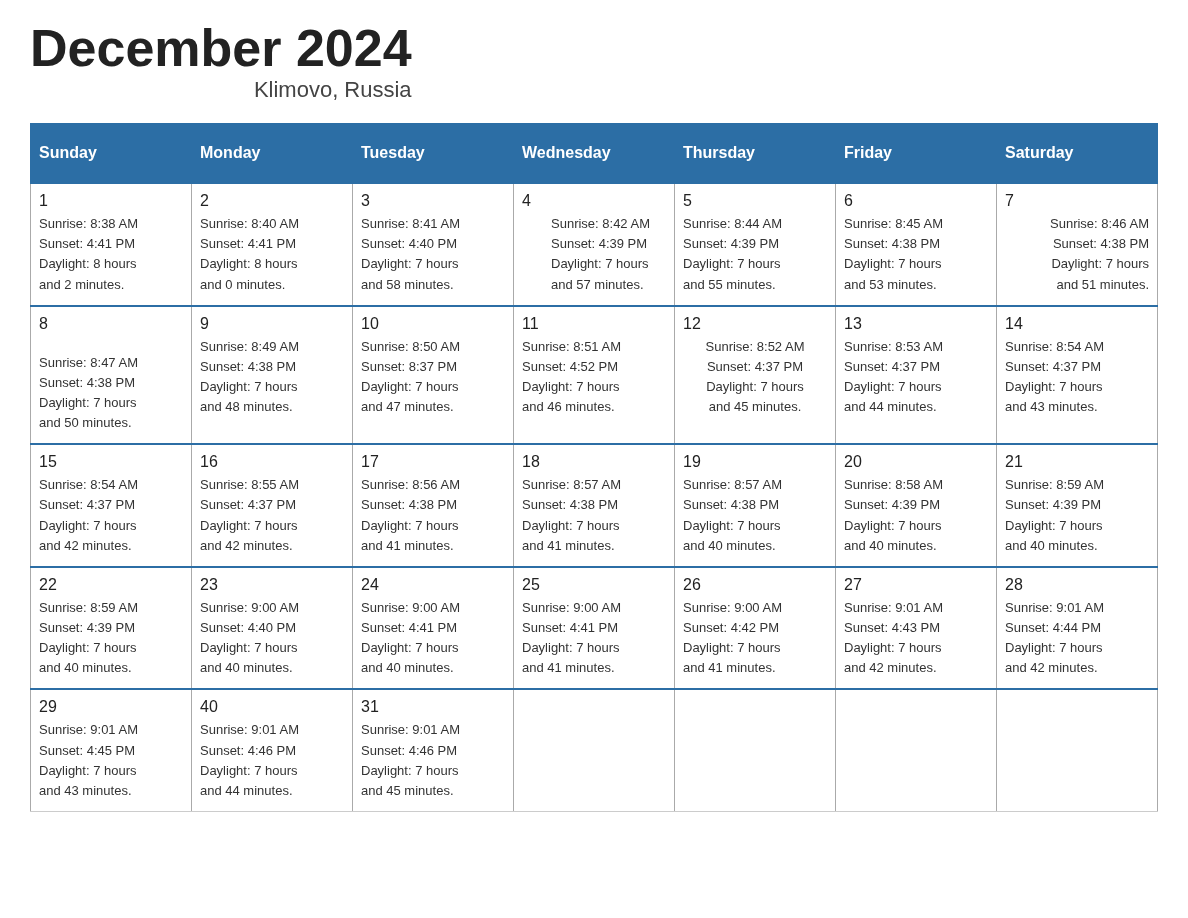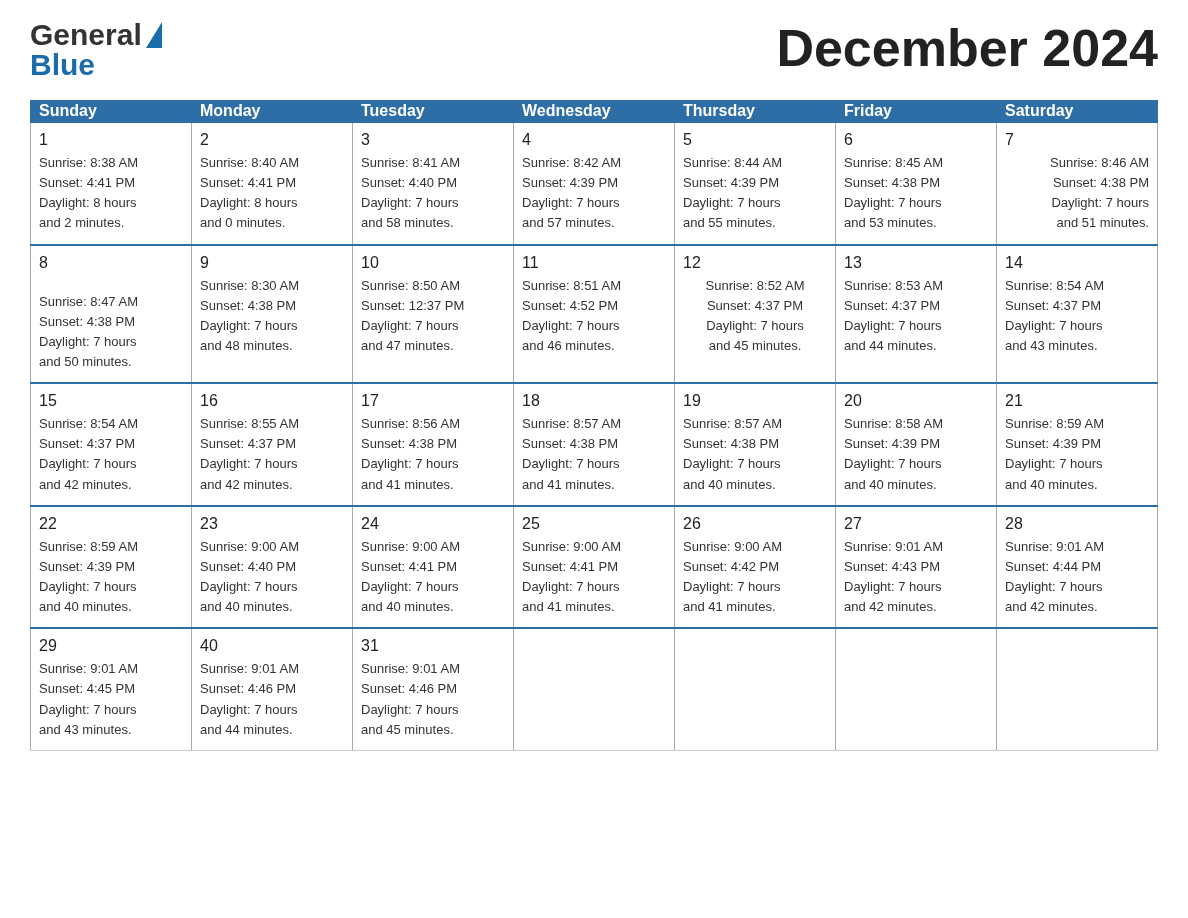--- a/index.html
+++ b/index.html
@@ -46,21 +46,21 @@
     .calendar-table {
       width: 100%;
       border-collapse: collapse;
       table-layout: fixed;
     }
     .calendar-table th {
       background-color: #2c6ea5;
       color: #fff;
       font-size: 16px;
       font-weight: bold;
-      padding: 1px 8px;
+      padding: 20px 8px;
       text-align: left;
       border: 1px solid #2c6ea5;
     }
     .calendar-table td {
       vertical-align: top;
       padding: 8px 8px 10px 8px;
       border: 1px solid #aaa;
       font-size: 13.5px;
       color: #222;
       background: #fff;
@@ -98,33 +98,23 @@
       height: 0;
       border-left: 16px solid transparent;
       border-bottom: 26px solid #1a6daa;
       display: inline-block;
     }
   </style>
 </head>
 <body>
 
 <div class="header">
-  <div class="logo">
-    <div class="logo-text-wrap">
-      <div class="logo-top">
-        <span>General</span>
-        <span class="logo-icon">
-          <span class="tri-blue"></span>
-        </span>
-      </div>
-      <div class="logo-bottom">Blue</div>
-    </div>
-  </div>
   <div class="title-block">
     <div class="main-title">December 2024</div>
+    <div class="subtitle">Klimovo, Russia</div>
   </div>
 </div>
 
 <table class="calendar-table">
   <thead>
     <tr>
     <th>Sunday</th>
         <th>Monday</th>
         <th>Tuesday</th>
         <th>Wednesday</th>
@@ -151,21 +141,21 @@
         </td>
         <td>
           <span class="day-number">3</span>
           <div class="day-info" style="white-space: pre-line;">Sunrise: 8:41 AM
 Sunset: 4:40 PM
 Daylight: 7 hours
 and 58 minutes.</div>
         </td>
         <td>
           <span class="day-number">4</span>
-          <div class="day-info" style="white-space: pre-line;">Sunrise: 8:42 AM
+          <div class="day-info" style="white-space: pre-line; margin-left: 29px;">Sunrise: 8:42 AM
 Sunset: 4:39 PM
 Daylight: 7 hours
 and 57 minutes.</div>
         </td>
         <td>
           <span class="day-number">5</span>
           <div class="day-info" style="white-space: pre-line;">Sunrise: 8:44 AM
 Sunset: 4:39 PM
 Daylight: 7 hours
 and 55 minutes.</div>
@@ -188,29 +178,29 @@
       <tr>
         <td>
           <span class="day-number">8</span>
           <div class="day-info" style="white-space: pre-line; margin-top: 20px;">Sunrise: 8:47 AM
 Sunset: 4:38 PM
 Daylight: 7 hours
 and 50 minutes.</div>
         </td>
         <td>
           <span class="day-number">9</span>
-          <div class="day-info" style="white-space: pre-line;">Sunrise: 8:30 AM
+          <div class="day-info" style="white-space: pre-line;">Sunrise: 8:49 AM
 Sunset: 4:38 PM
 Daylight: 7 hours
 and 48 minutes.</div>
         </td>
         <td>
           <span class="day-number">10</span>
           <div class="day-info" style="white-space: pre-line;">Sunrise: 8:50 AM
-Sunset: 12:37 PM
+Sunset: 8:37 PM
 Daylight: 7 hours
 and 47 minutes.</div>
         </td>
         <td>
           <span class="day-number">11</span>
           <div class="day-info" style="white-space: pre-line;">Sunrise: 8:51 AM
 Sunset: 4:52 PM
 Daylight: 7 hours
 and 46 minutes.</div>
         </td>

